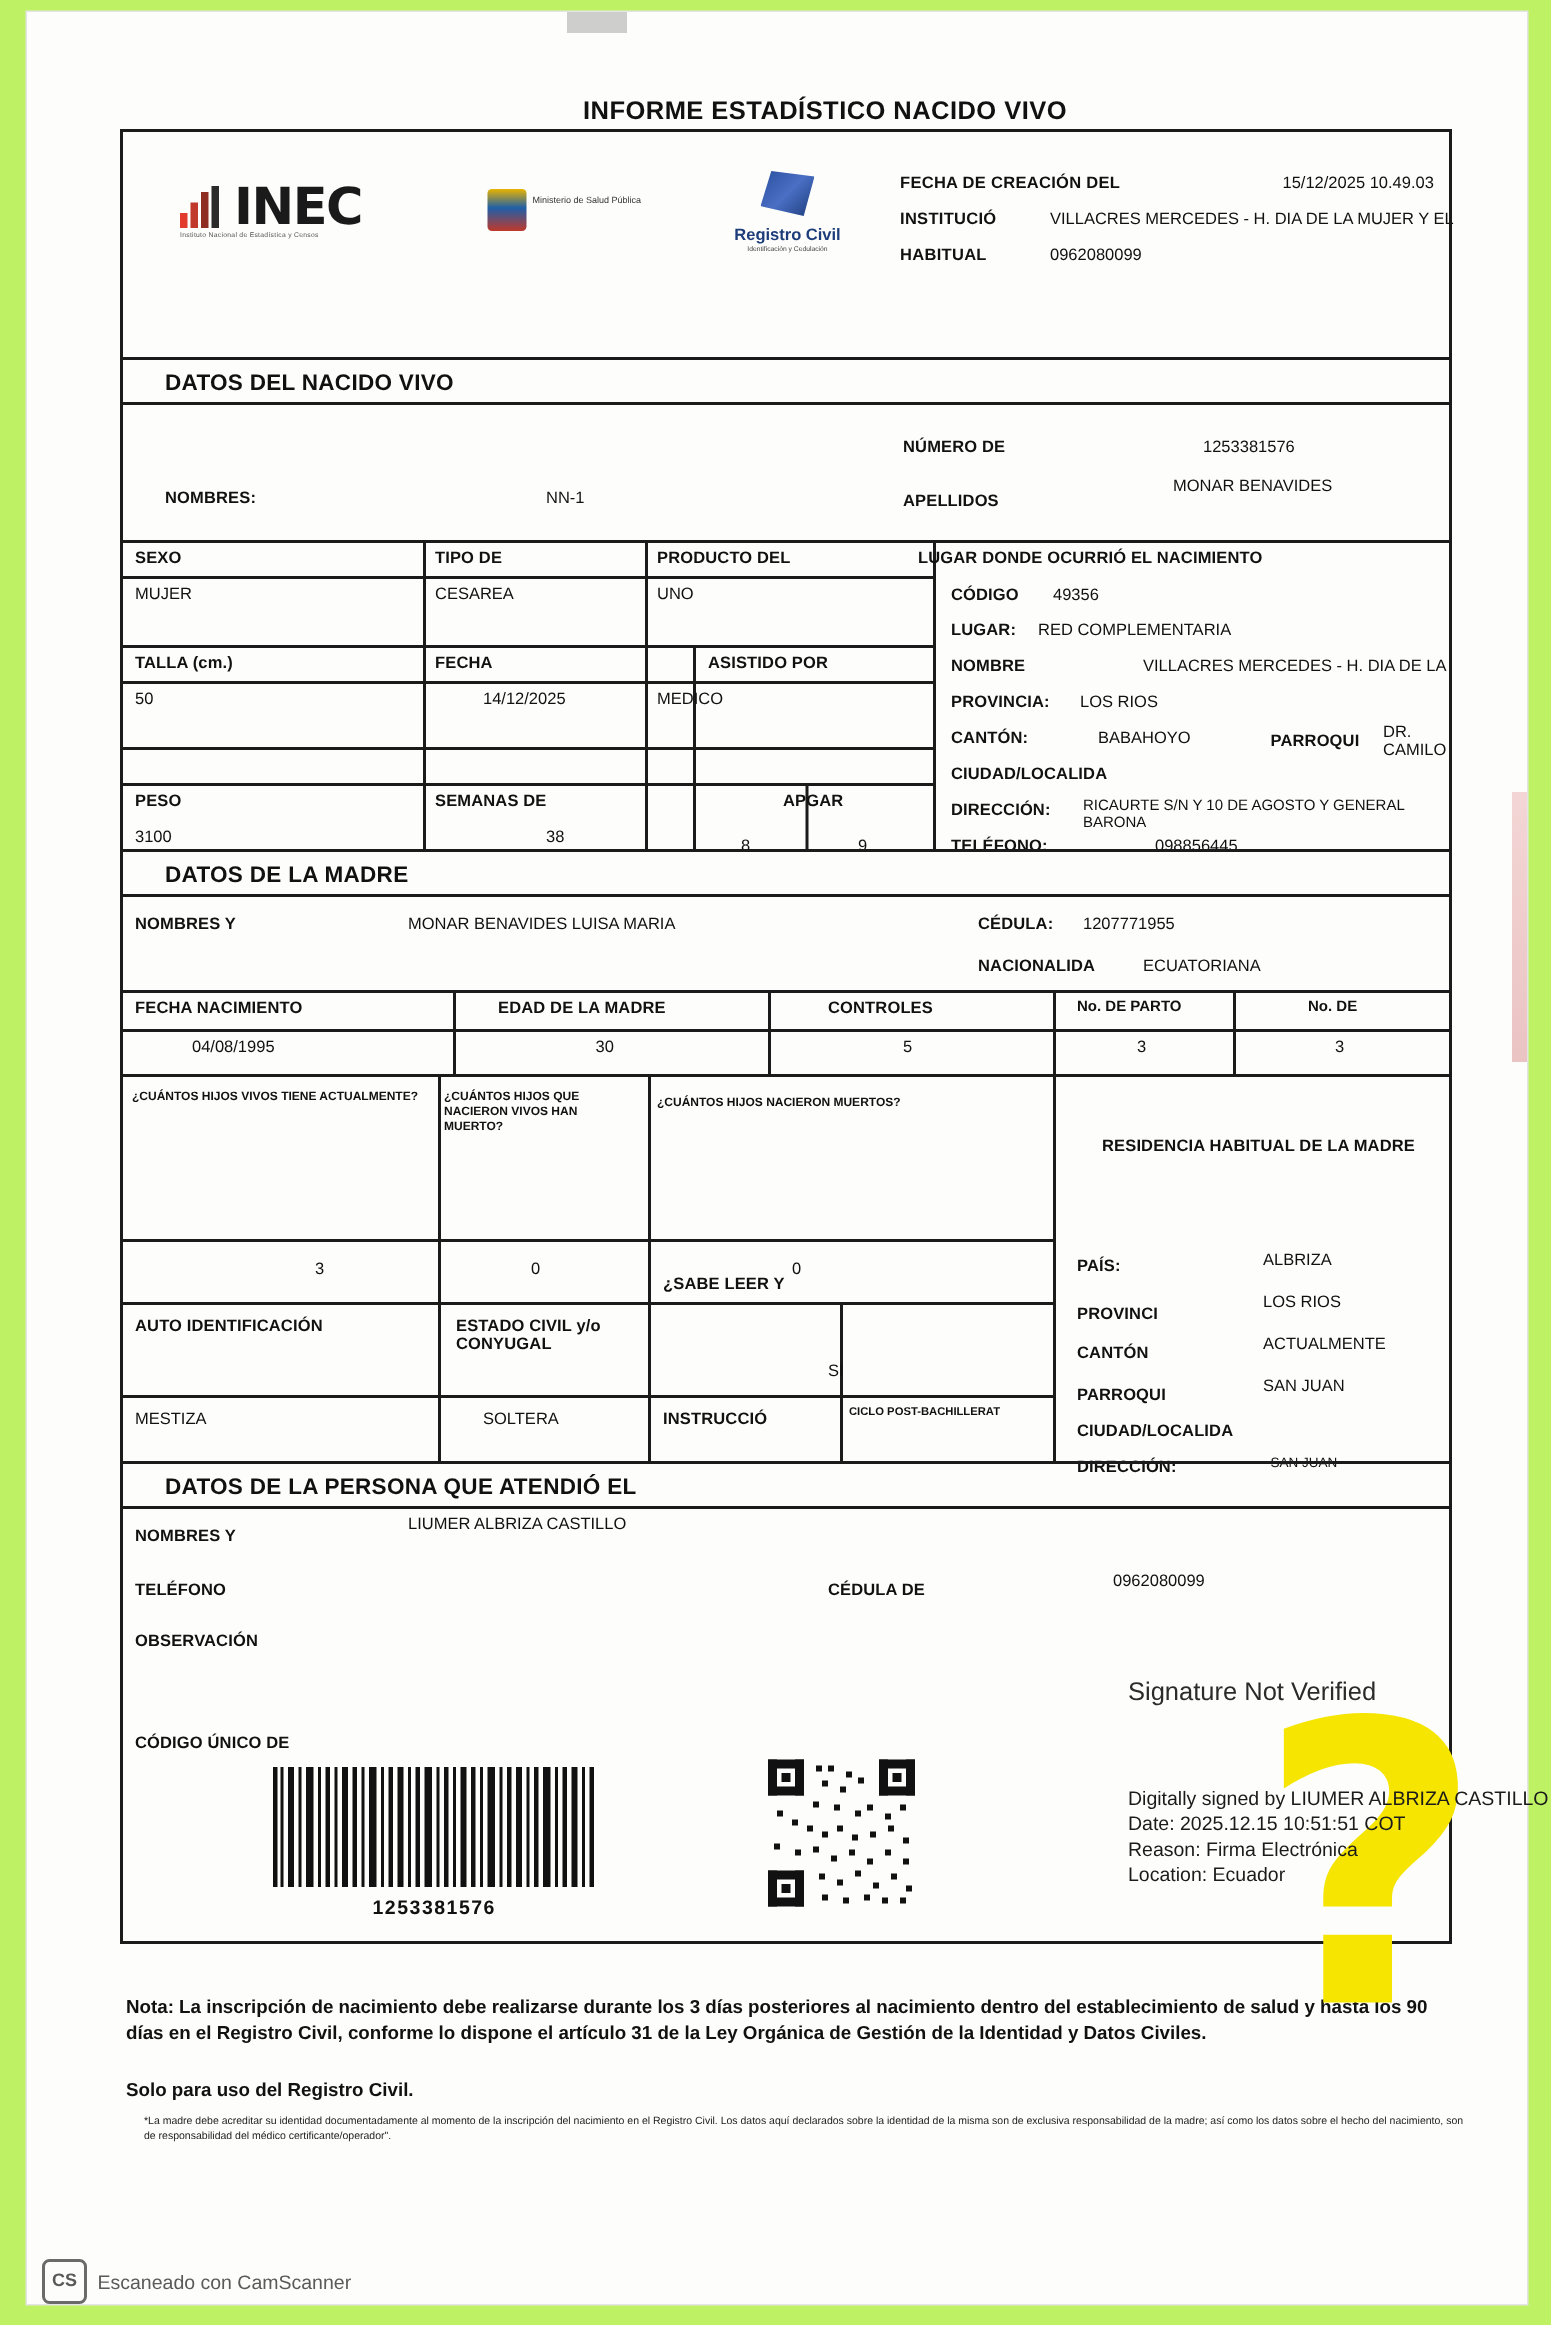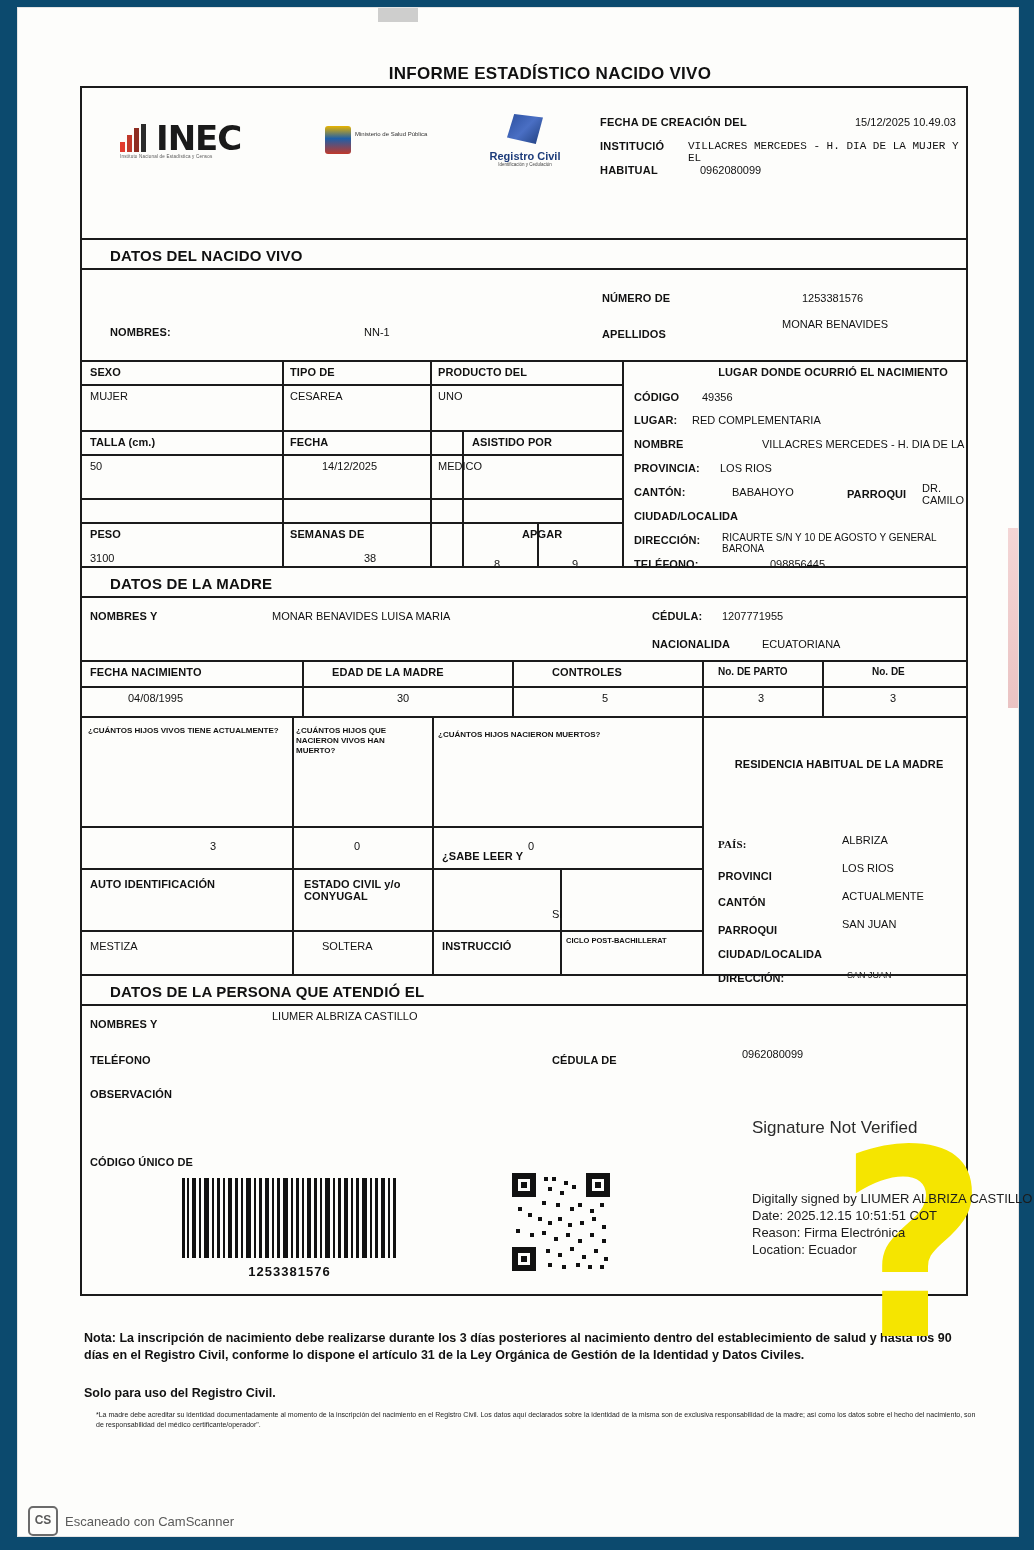--- a/index.html
+++ b/index.html
@@ -6,21 +6,21 @@
   body{
     width:1034px;height:1550px;
     background:#d8d8d8;
     font-family:"Liberation Sans", sans-serif;
     color:#111;
     overflow:hidden;
     position:relative;
   }
   .page{
     position:absolute;left:0;top:0;width:1034px;height:1550px;
-    background:#0c4a6e;
+    background:#bef264;
   }
   .paper{
     position:absolute;left:18px;top:8px;width:1000px;height:1528px;
     background:#fdfdfb;
     box-shadow:0 0 0 1px #e4e4e4;
   }
   .sheet{
     position:absolute;left:62px;top:18px;width:912px;height:1300px;
   }
   .frame{
@@ -163,21 +163,21 @@
         <div class="n2">Identificación y Cedulación</div>
       </div>
 
       <div class="hdr-fields">
         <div class="hdr-row">
           <div class="hdr-lbl">FECHA DE CREACIÓN DEL</div>
           <div class="hdr-val" style="left:255px;">15/12/2025 10.49.03</div>
         </div>
         <div class="hdr-row">
           <div class="hdr-lbl">INSTITUCIÓ</div>
-          <div class="hdr-val" style="left:88px;font-family:Liberation Mono, monospace;">VILLACRES MERCEDES - H. DIA DE LA MUJER Y EL</div>
+          <div class="hdr-val" style="left:100px;">VILLACRES MERCEDES - H. DIA DE LA MUJER Y EL</div>
         </div>
         <div class="hdr-row">
           <div class="hdr-lbl">HABITUAL</div>
           <div class="hdr-val" style="left:100px;">0962080099</div>
         </div>
       </div>
 
       <div class="frame">
 
         <div class="sec" style="top:150px;">
@@ -220,21 +220,21 @@
         <div class="abs val" style="left:356px;top:372px;">MEDICO</div>
 
         <div class="abs lbl" style="left:8px;top:440px;">PESO</div>
         <div class="abs val" style="left:8px;top:464px;">3100</div>
         <div class="abs lbl" style="left:208px;top:440px;">SEMANAS DE</div>
         <div class="abs val" style="left:282px;top:464px;">38</div>
         <div class="abs lbl" style="left:440px;top:440px;">APGAR</div>
         <div class="abs val" style="left:412px;top:470px;">8</div>
         <div class="abs val" style="left:490px;top:470px;">9</div>
 
-        <div class="abs lbl" style="left:591px;top:278px;width:320px;text-align:center;">LUGAR DONDE OCURRIÓ EL NACIMIENTO</div>
+        <div class="abs lbl" style="left:530px;top:278px;width:320px;">LUGAR DONDE OCURRIÓ EL NACIMIENTO</div>
         <div class="abs lbl" style="left:552px;top:303px;">CÓDIGO</div>
         <div class="abs val" style="left:620px;top:303px;">49356</div>
         <div class="abs lbl" style="left:552px;top:326px;">LUGAR:</div>
         <div class="abs val" style="left:610px;top:326px;">RED COMPLEMENTARIA</div>
         <div class="abs lbl" style="left:552px;top:350px;">NOMBRE</div>
         <div class="abs val" style="left:680px;top:350px;">VILLACRES MERCEDES - H. DIA DE LA</div>
         <div class="abs lbl" style="left:552px;top:374px;">PROVINCIA:</div>
         <div class="abs val" style="left:638px;top:374px;">LOS RIOS</div>
         <div class="abs lbl" style="left:552px;top:398px;">CANTÓN:</div>
         <div class="abs val" style="left:650px;top:398px;">BABAHOYO</div>
@@ -286,21 +286,21 @@
         <div class="vr" style="left:478px;top:780px;height:106px;"></div>
 
         <div class="abs tiny" style="left:6px;top:638px;width:198px;">¿CUÁNTOS HIJOS VIVOS TIENE ACTUALMENTE?</div>
         <div class="abs val" style="left:128px;top:752px;">3</div>
         <div class="abs tiny" style="left:214px;top:638px;width:130px;">¿CUÁNTOS HIJOS QUE NACIERON VIVOS HAN MUERTO?</div>
         <div class="abs val" style="left:272px;top:752px;">0</div>
         <div class="abs tiny" style="left:356px;top:642px;width:180px;">¿CUÁNTOS HIJOS NACIERON MUERTOS?</div>
         <div class="abs val" style="left:446px;top:752px;">0</div>
 
         <div class="abs lbl" style="left:632px;top:670px;width:250px;text-align:center;">RESIDENCIA HABITUAL DE LA MADRE</div>
-        <div class="abs lbl" style="left:636px;top:750px;font-family:Liberation Serif, serif;">PAÍS:</div>
+        <div class="abs lbl" style="left:636px;top:750px;">PAÍS:</div>
         <div class="abs val" style="left:760px;top:746px;">ALBRIZA</div>
         <div class="abs lbl" style="left:636px;top:782px;">PROVINCI</div>
         <div class="abs val" style="left:760px;top:774px;">LOS RIOS</div>
         <div class="abs lbl" style="left:636px;top:808px;">CANTÓN</div>
         <div class="abs val" style="left:760px;top:802px;">ACTUALMENTE</div>
         <div class="abs lbl" style="left:636px;top:836px;">PARROQUI</div>
         <div class="abs val" style="left:760px;top:830px;">SAN JUAN</div>
         <div class="abs lbl" style="left:636px;top:860px;">CIUDAD/LOCALIDA</div>
         <div class="abs lbl" style="left:636px;top:884px;">DIRECCIÓN:</div>
         <div class="abs val-sm" style="left:765px;top:882px;font-size:9px;">SAN JUAN</div>

